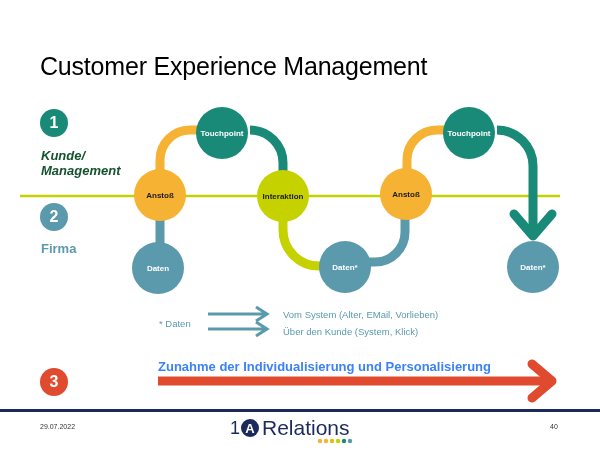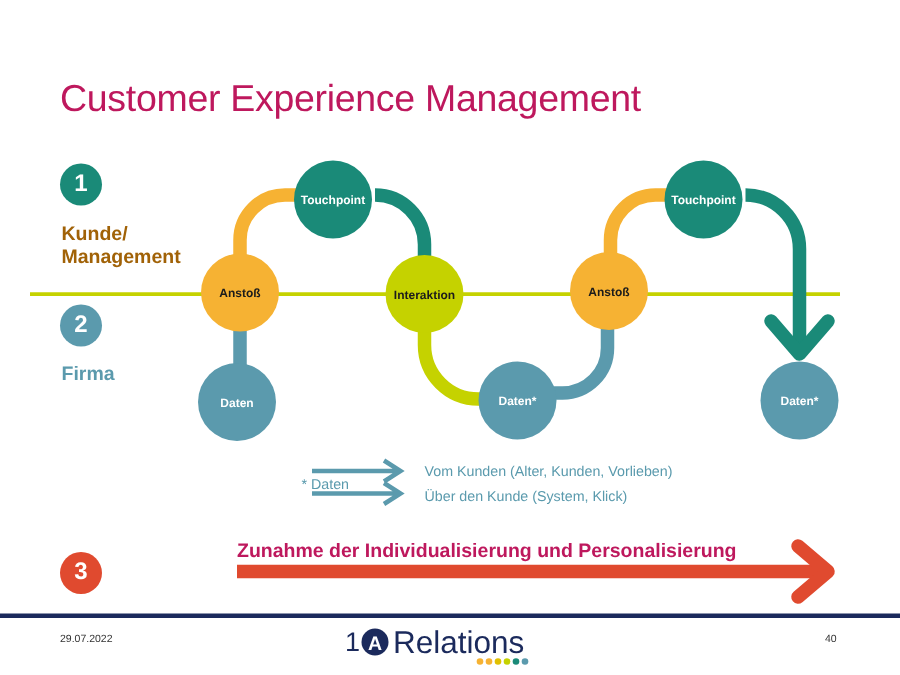--- a/index.html
+++ b/index.html
@@ -1,39 +1,39 @@
 <!DOCTYPE html>
 <html><head>
 <meta charset="utf-8">
 <style>
   html, body { margin:0; padding:0; }
   body { width:600px; height:450px; background:#ffffff; position:relative; overflow:hidden;
          font-family:"Liberation Sans", sans-serif; }
-  .title { position:absolute; left:40px; top:52px; font-size:25px; color:#be185d;
+  .title { position:absolute; left:40px; top:52px; font-size:25px; color:#000000;
            font-family:"Liberation Sans", sans-serif; letter-spacing:-0.2px; }
   .num-badge { position:absolute; width:28px; height:28px; border-radius:50%; color:#fff;
                font-weight:bold; font-size:16px; text-align:center; line-height:28px; }
   .lane-label { position:absolute; font-weight:bold; font-size:13px; line-height:15px; }
   svg.diagram { position:absolute; left:0; top:0; }
   .node-text { font-family:"Liberation Sans", sans-serif; font-size:8px; font-weight:bold; }
-  .legend-label { position:absolute; font-size:9.5px; color:#5a9aad;margin-left:42px; }
+  .legend-label { position:absolute; font-size:9.5px; color:#5a9aad; }
   .legend-text { position:absolute; font-size:9.5px; color:#5a9aad; }
-  .banner { position:absolute; left:158px; top:359px; font-size:13px; font-weight:bold; color:#be185d; }
+  .banner { position:absolute; left:158px; top:359px; font-size:13px; font-weight:bold; color:#3b82f6; }
   .footer-line { position:absolute; left:0; top:409px; width:600px; height:3px; background:#1b2a5c; }
   .footer-date { position:absolute; left:40px; top:423px; font-size:7px; color:#333; }
   .footer-page { position:absolute; left:550px; top:423px; font-size:7px; color:#333; }
   .logo { position:absolute; left:228px; top:413px; }
 </style>
 </head>
 <body>
 
 <div class="title">Customer Experience Management</div>
 
 <div class="num-badge" style="left:40px;top:109px;background:#1a8a78;">1</div>
-<div class="lane-label" style="left:41px;top:148px;color:#a16207;">
+<div class="lane-label" style="left:41px;top:148px;color:#14532d;font-style:italic;">
   <div>Kunde/</div>
   <div>Management</div>
 </div>
 
 <div class="num-badge" style="left:40px;top:203px;background:#5b9aad;">2</div>
 <div class="lane-label" style="left:41px;top:241px;color:#5b9aad;">Firma</div>
 
 <svg class="diagram" width="600" height="410">
 
   <line x1="20" y1="196" x2="560" y2="196" stroke="#c5d200" stroke-width="2.5"></line>
@@ -81,21 +81,21 @@
   </g>
 
   <path d="M208,314 L266,314 M256,307 L267,314 L256,321" fill="none" stroke="#5b9aad" stroke-width="3"></path>
   <path d="M208,329 L266,329 M256,322 L267,329 L256,336" fill="none" stroke="#5b9aad" stroke-width="3"></path>
 
   <line x1="158" y1="381" x2="548" y2="381" stroke="#e04a2f" stroke-width="9"></line>
   <path d="M532,364 L552,381 L532,398" fill="none" stroke="#e04a2f" stroke-width="9" stroke-linecap="round" stroke-linejoin="round"></path>
 </svg>
 
 <div class="legend-label" style="left:159px;top:318px;">* Daten</div>
-<div class="legend-text" style="left:283px;top:309px;">Vom Kunden (Alter, Kunden, Vorlieben)</div>
+<div class="legend-text" style="left:283px;top:309px;">Vom System (Alter, EMail, Vorlieben)</div>
 <div class="legend-text" style="left:283px;top:326px;">Über den Kunde (System, Klick)</div>
 
 <div class="num-badge" style="left:40px;top:368px;background:#e04a2f;">3</div>
 <div class="banner">Zunahme der Individualisierung und Personalisierung</div>
 
 <div class="footer-line"></div>
 <div class="footer-date">29.07.2022</div>
 <div class="footer-page">40</div>
 
 <div class="logo">

